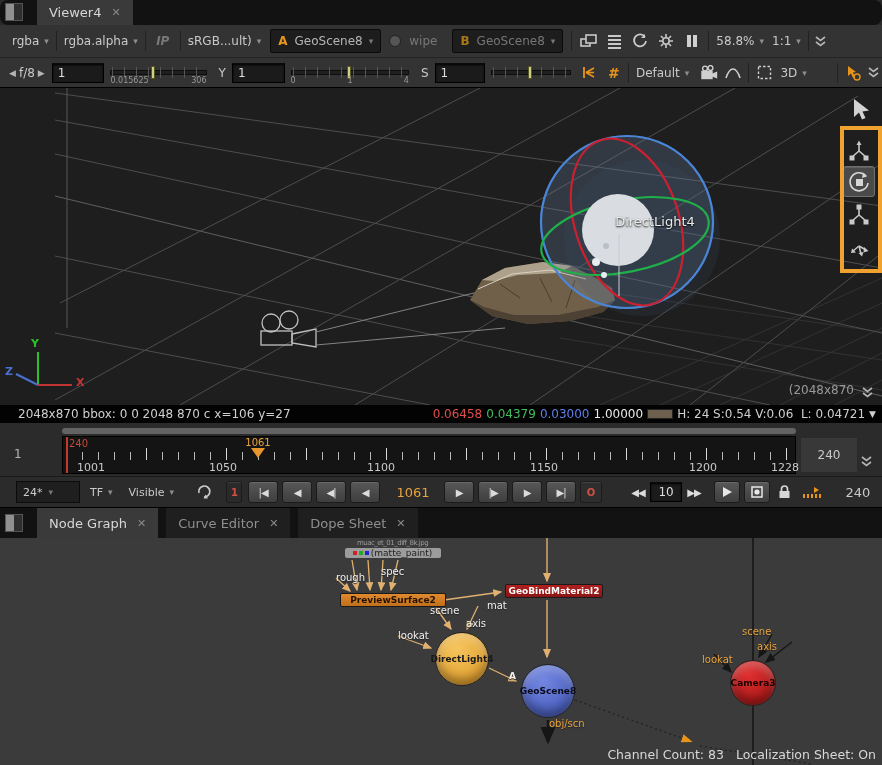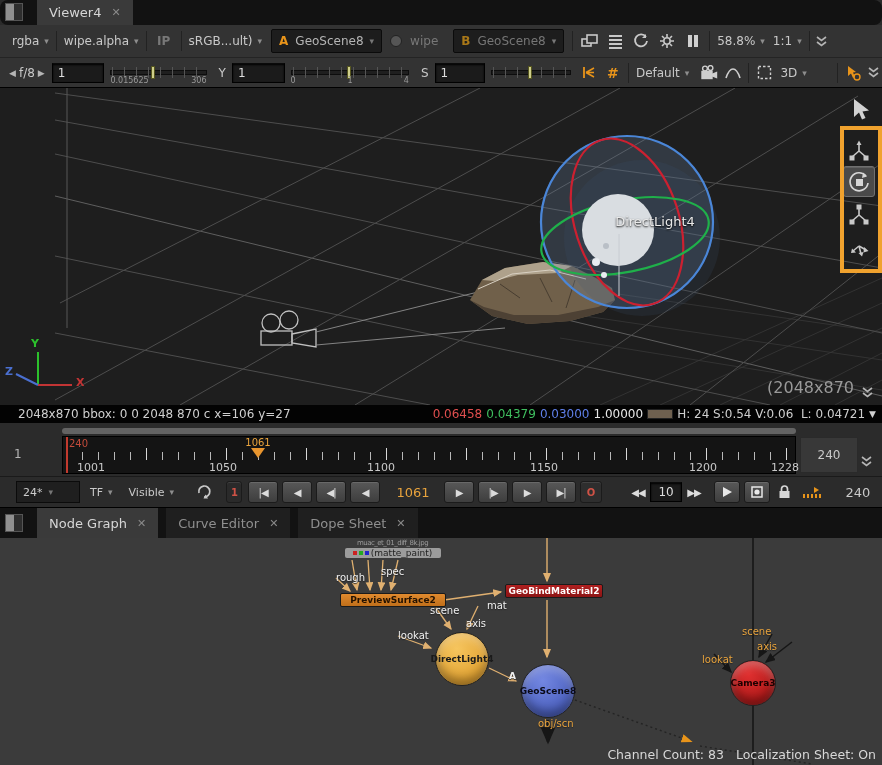--- a/index.html
+++ b/index.html
@@ -22,34 +22,34 @@
   .dd{display:flex;align-items:center;padding:0 4px;height:22px;color:#c9c9c9;}
   .dd::after{content:"▾";color:#8e8e8e;margin-left:5px;font-size:9px;}
   .sep{width:1px;height:20px;background:#222;margin:0 3px;flex:0 0 1px;}
   .dim{color:#787878;}
   .ab{display:flex;align-items:center;background:#1d1d1d;border:1px solid #0b0b0b;height:24px;padding:0 7px;border-radius:2px;margin-left:5px;}
   .ab .letter{color:#e8941a;font-weight:bold;margin-right:7px;}
   .ab .val{color:#b5b5b5;}
   .ab.b .letter{color:#a97818;}
   .ab.b .val{color:#767676;}
   .ab::after{content:"▾";color:#777;margin-left:6px;font-size:9px;}
-  .icobtn{width:26px;height:24px;display:flex;align-items:center;justify-content:center;}
+  .icobtn{width:26px;height:24px;display:flex;align-items:center;justify-content:center;font-style:italic;}
   .inp{background:#1b1b1b;border:1px solid #000;border-top-color:#0a0a0a;box-shadow:inset 0 1px 2px #000;height:20px;color:#ddd;font-size:12px;display:flex;align-items:center;padding:0 5px;}
   .slider{position:relative;height:22px;}
   .slider .track{position:absolute;left:0;right:0;top:8px;height:5px;background:#1f1f1f;border:1px solid #0d0d0d;}
   .slider .tickrow{position:absolute;left:2px;right:2px;top:5px;height:11px;
      background:repeating-linear-gradient(90deg,#555 0 1px,transparent 1px 12px);}
   .slider .handle{position:absolute;top:4px;width:4px;height:13px;background:#cfcf8a;border:1px solid #55551f;}
   .slider .lab{position:absolute;top:14px;font-size:8px;color:#999;}
   .arr{color:#b5b5b5;font-size:9px;padding:0 3px;}
   .chev{display:flex;align-items:center;justify-content:center;width:18px;height:22px;}
   
   .viewport{position:absolute;left:0;top:88px;width:882px;height:317px;background:#1e1e1e;overflow:hidden;}
   .vp-label{position:absolute;font-size:13px;color:#e9e9e9;text-shadow:0 1px 2px #000;}
-  .res-label{position:absolute;right:28px;bottom:8px;font-size:16px;color:#9a9a9a;}
+  .res-label{position:absolute;right:28px;bottom:8px;font-size:12px;color:#9a9a9a;}
   .side-tools{position:absolute;right:5px;top:4px;width:36px;}
   .stbtn{width:32px;height:31px;display:flex;align-items:center;justify-content:center;margin:1px auto;}
   .stbtn.active{background:#4a4a4a;border:1px solid #707070;border-radius:3px;box-shadow:inset 0 1px 0 rgba(255,255,255,.12);}
   .hl-box{position:absolute;right:0px;top:38px;width:42px;height:147px;border:4px solid #f0a22e;pointer-events:none;}
   
   .infobar{position:absolute;left:0;top:405px;width:882px;height:18px;background:#030303;display:flex;align-items:center;font-size:12px;color:#cfcfcf;}
   .infobar span{margin-right:4px;white-space:pre;}
   .swatch{width:26px;height:10px;border:1px solid #222;margin-right:10px;}
   
   .timeline{position:absolute;left:0;top:423px;width:882px;height:54px;background:#2b2b2b;border-bottom:1px solid #1a1a1a;}
@@ -102,21 +102,21 @@
       <span class="x">✕</span>
     </div>
   </div>
 
   <div class="vtb vtb1">
     <div class="dd" style="margin-left:8px">
         <span>rgba</span>
       </div>
     <div class="sep"></div>
     <div class="dd">
-        <span>wipe.alpha</span>
+        <span>rgba.alpha</span>
       </div>
     <div class="sep"></div>
     <div class="icobtn dim" style="width:28px;font-weight:bold">IP</div>
     <div class="sep"></div>
     <div class="dd">
         <span>sRGB...ult)</span>
       </div>
     <div class="ab">
       <span class="letter">A</span>
       <span class="val">GeoScene8</span>
@@ -565,21 +565,21 @@
     <div class="node-round" style="left:521px;top:126px;width:54px;height:54px;background:radial-gradient(circle at 40% 30%,#7387e2,#3a4fae);color:#0a0a18">GeoScene8</div>
     <div class="node-round" style="left:730px;top:122px;width:46px;height:46px;background:radial-gradient(circle at 40% 30%,#e03030,#9c0f0f);color:#1c0000">Camera3</div>
 
     <div class="elabel" style="left:336px;top:34px">rough</div>
     <div class="elabel" style="left:381px;top:28px">spec</div>
     <div class="elabel" style="left:430px;top:67px">scene</div>
     <div class="elabel" style="left:466px;top:80px">axis</div>
     <div class="elabel" style="left:398px;top:92px">lookat</div>
     <div class="elabel" style="left:487px;top:62px">mat</div>
     <div class="elabel" style="left:509px;top:133px;font-weight:bold;font-size:9px">A</div>
-    <div class="elabel or" style="left:538px;top:180px">obj/scn</div>
+    <div class="elabel or" style="left:549px;top:180px">obj/scn</div>
     <div class="elabel or" style="left:742px;top:88px">scene</div>
     <div class="elabel or" style="left:757px;top:103px">axis</div>
     <div class="elabel or" style="left:702px;top:116px">lookat</div>
 
     <div class="status">
       <span>Channel Count: 83</span>
       <span style="margin-left:8px">Localization Sheet: On</span>
     </div>
   </div>
 

